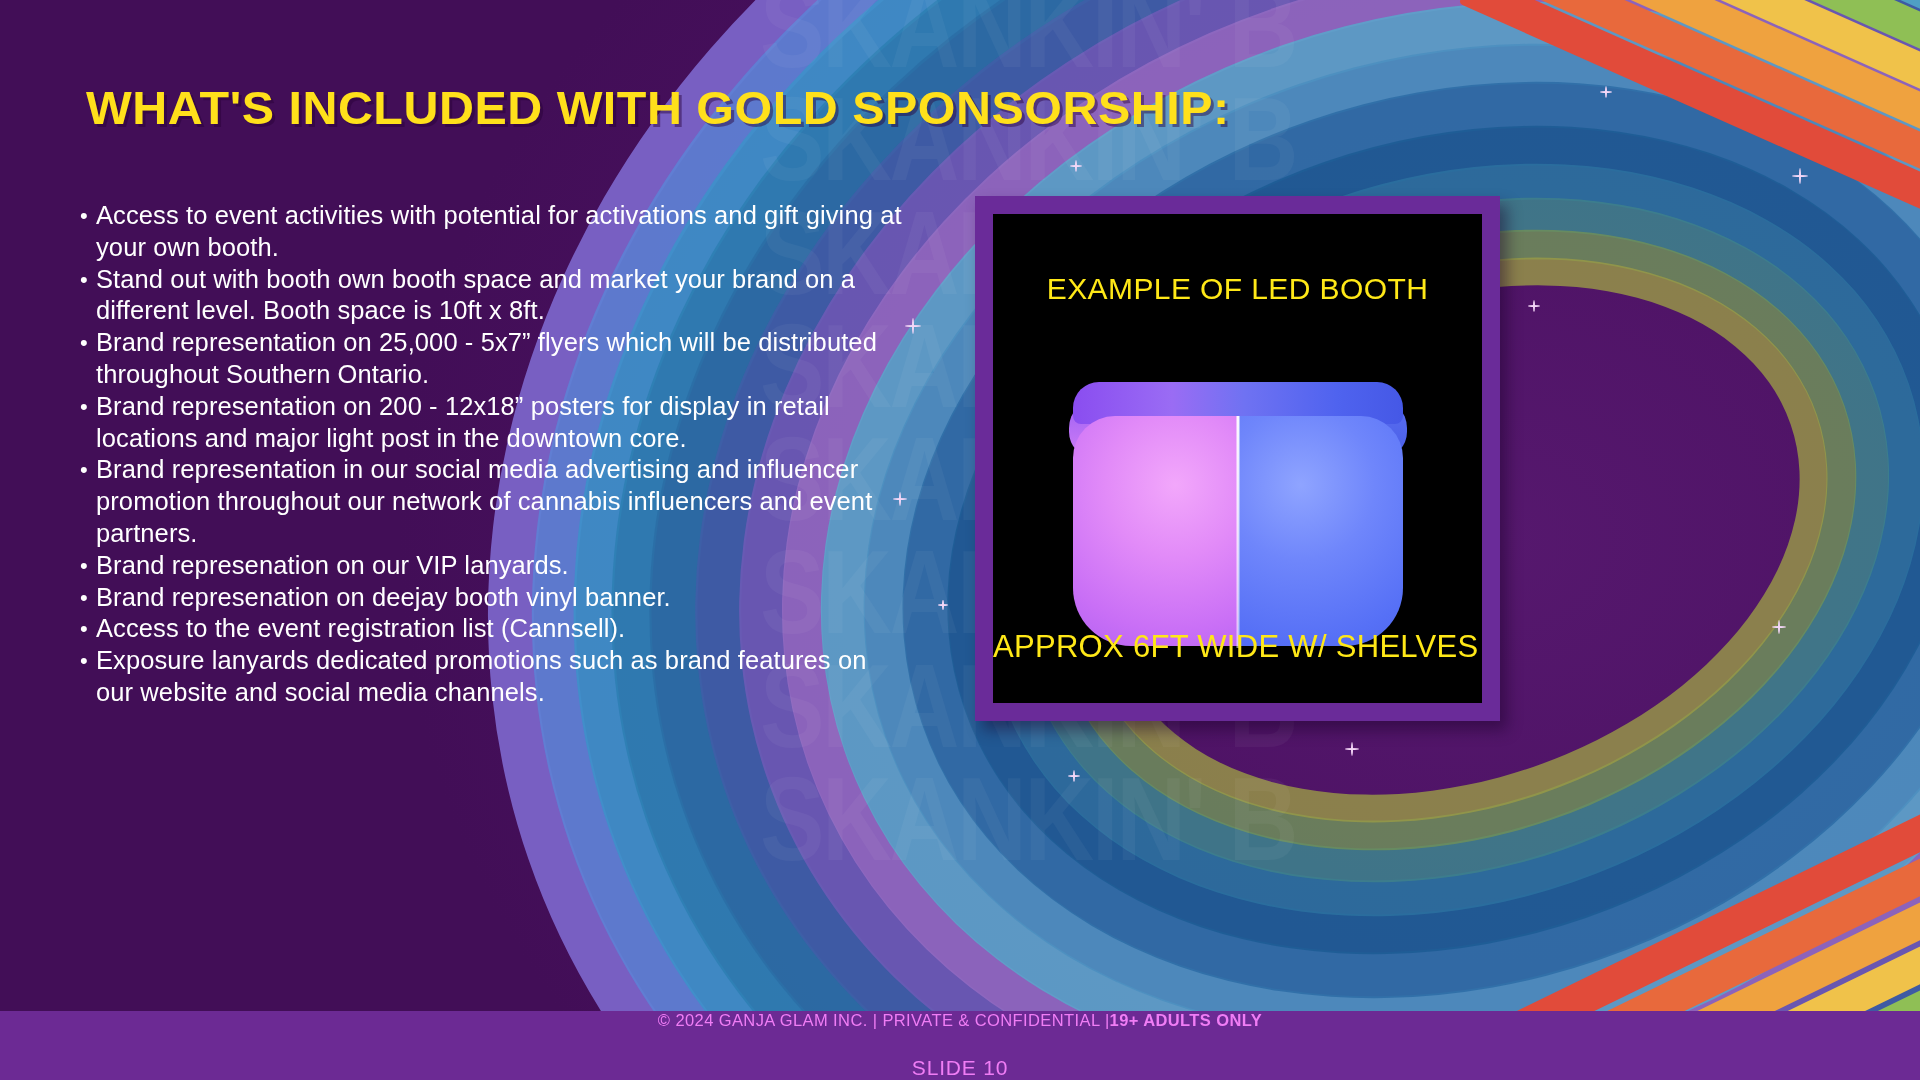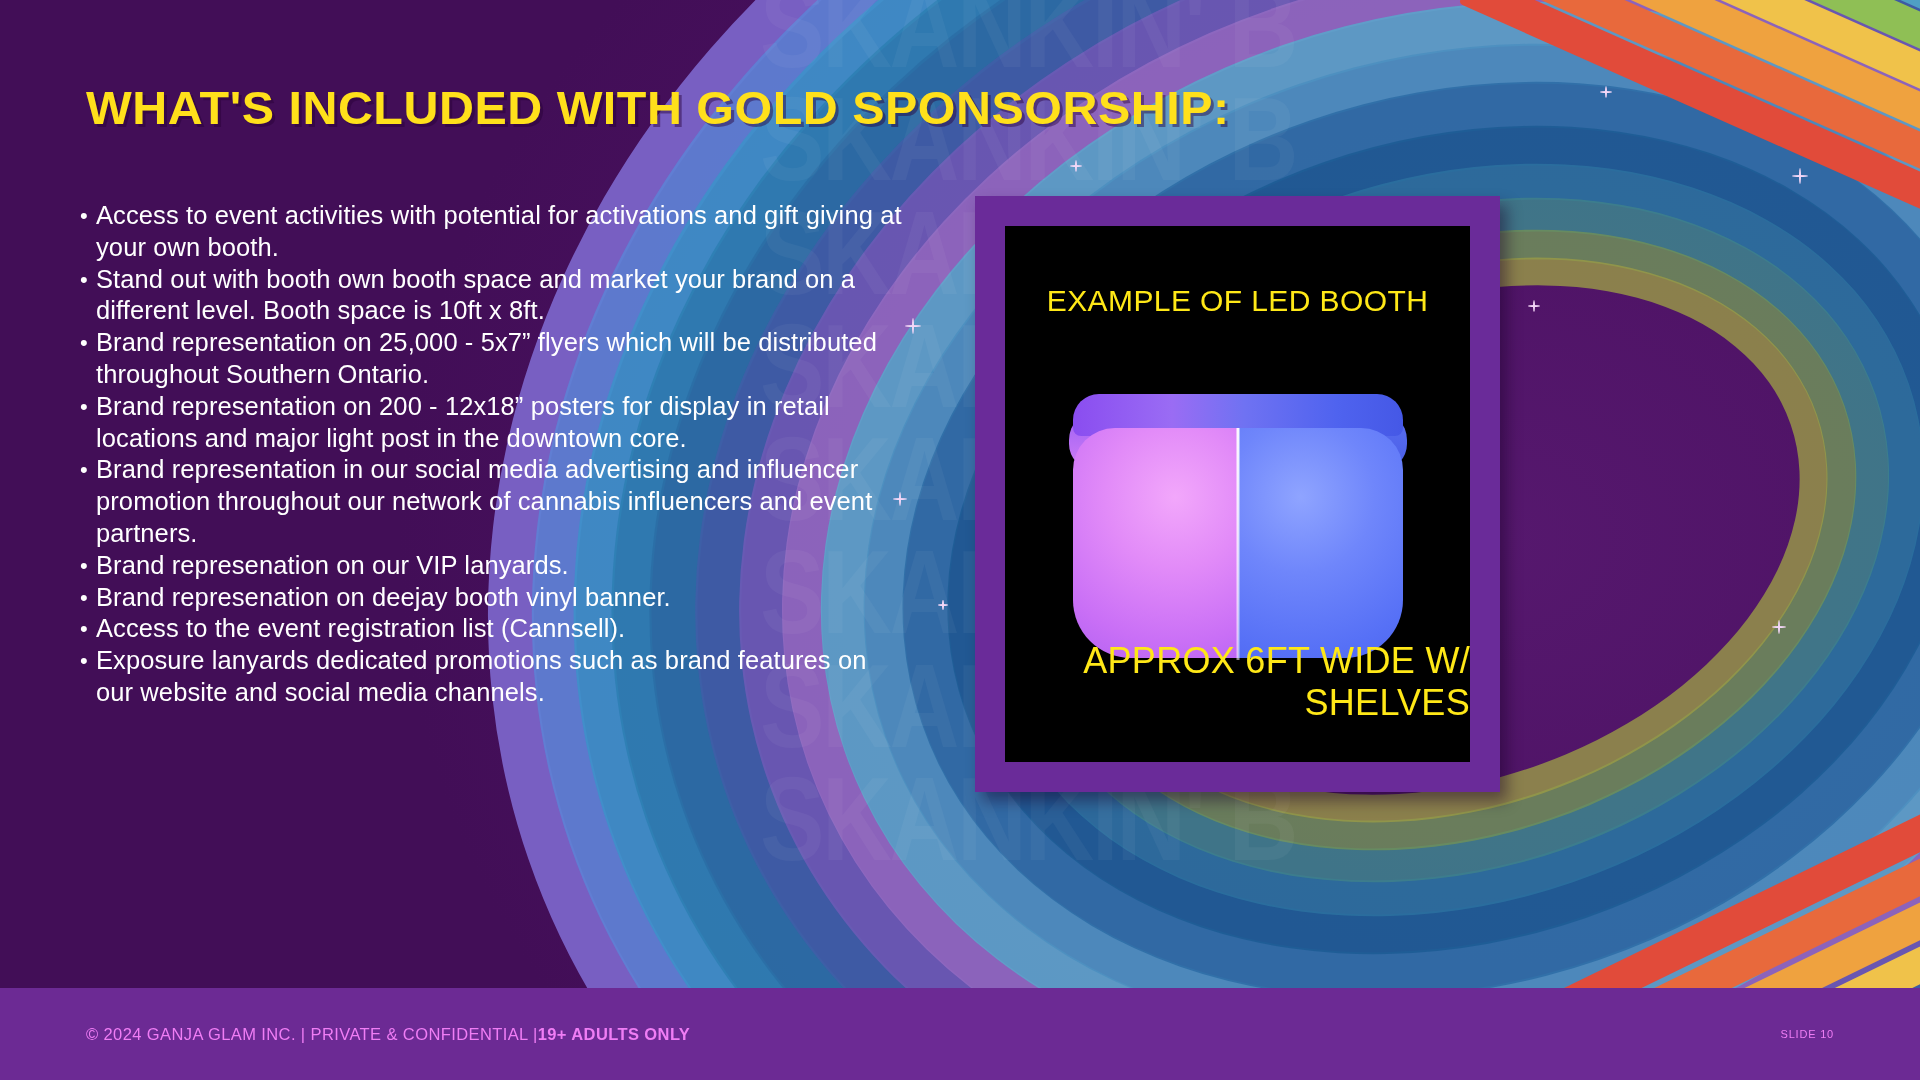--- a/index.html
+++ b/index.html
@@ -168,46 +168,46 @@
   .bullet { display:flex; align-items:flex-start; margin-bottom:0px; }
   .bullet .dot {
     flex:0 0 auto; width:16px; color:#ffffff;
     font-size:22px; line-height:31.8px;
   }
   .bullet .txt { flex:1 1 auto; }
 
   
   .card {
     position:absolute; left:975px; top:196px;
-    width:525px; height:596px;
+    width:525px; height:525px;
     background:#6a2b99;
-    padding:30px;
+    padding:18px;
     box-shadow:7px 9px 14px rgba(25,0,40,0.45);
   }
   .card-inner {
     width:100%; height:100%;
     background:#000000;
     position:relative; overflow:hidden;
   }
   .card-title {
     position:absolute; top:58px; left:0; right:0;
     text-align:center;
     color:#ffe817;
     font-family:"Liberation Sans", sans-serif;
     font-weight:400;
     font-size:30px;
     letter-spacing:0.4px;
   }
   .card-caption {
     position:absolute; bottom:38px; left:0; right:0;
-    text-align:right;
+    text-align:left;
     color:#ffe817;
     font-family:"Liberation Sans", sans-serif;
     font-weight:400;
-    font-size:36px;
+    font-size:31px;
     letter-spacing:0.3px;
   }
 
   
   .booth { position:absolute; left:50%; top:168px; transform:translateX(-50%); width:330px; height:270px; }
   .booth .top-slab {
     position:absolute; top:0; left:0; width:100%; height:42px;
     border-radius:26px 26px 8px 8px;
     background:linear-gradient(90deg,#8a4df0 0%, #9a6cf4 30%, #6f72f2 52%, #4f63ef 80%, #4558e6 100%);
   }
@@ -233,39 +233,40 @@
     background:linear-gradient(180deg, rgba(255,255,255,.95), rgba(255,255,255,.55));
   }
   .booth .wing-l, .booth .wing-r {
     position:absolute; top:16px; height:60px; width:46px;
   }
   .booth .wing-l { left:-4px; background:linear-gradient(180deg,#9a5ff3,#d07df7); border-radius:30px 0 0 26px; }
   .booth .wing-r { right:-4px; background:linear-gradient(180deg,#5a6ef0,#4a5fe8); border-radius:0 30px 26px 0; }
 
   
   .footer {
-    position:absolute; left:0; bottom:0; width:100%; height:92px;
+    position:absolute; left:0; bottom:0; width:100%; height:69px;
     background:#6c2a94;
     display:flex; align-items:center; justify-content:space-between;
     padding:0 86px;
+    flex-direction:column;
   }
   .footer-left {
     color:#f07df5;
     font-family:"Liberation Sans", sans-serif;
     font-weight:400;
     font-size:16.5px;
     letter-spacing:0.4px;
     display:flex; gap:0;
   }
   .footer-left .fl-strong { font-weight:700; }
   .footer-right {
     color:#f07df5;
     font-family:"Liberation Sans", sans-serif;
     font-weight:400;
-    font-size:11px;
+    font-size:21px;
     letter-spacing:0.8px;
     text-align:right;
   }
 </style>
 </head>
 <body>
 
 <div id="slide">
 
   <div class="bg-base"></div>

